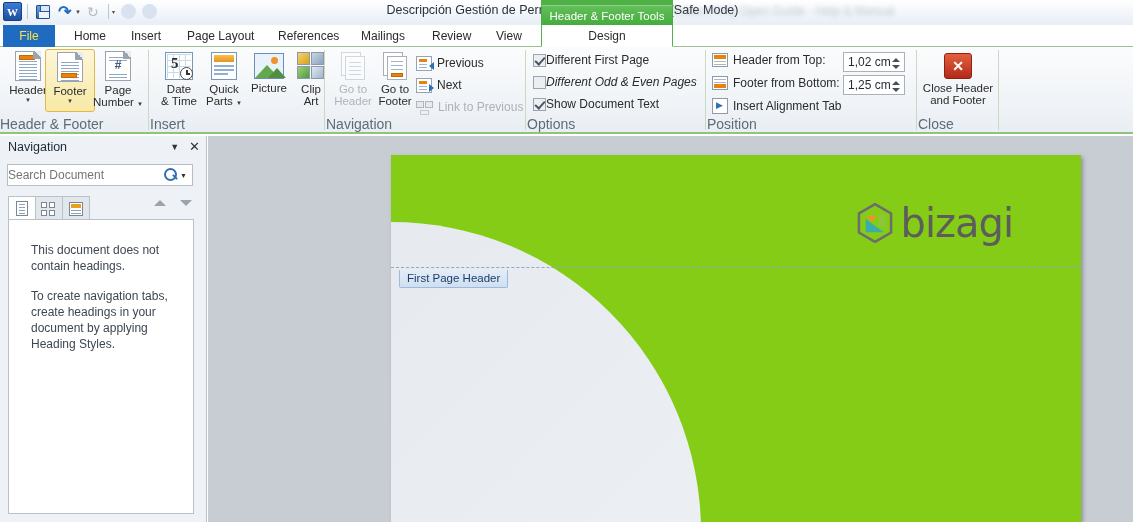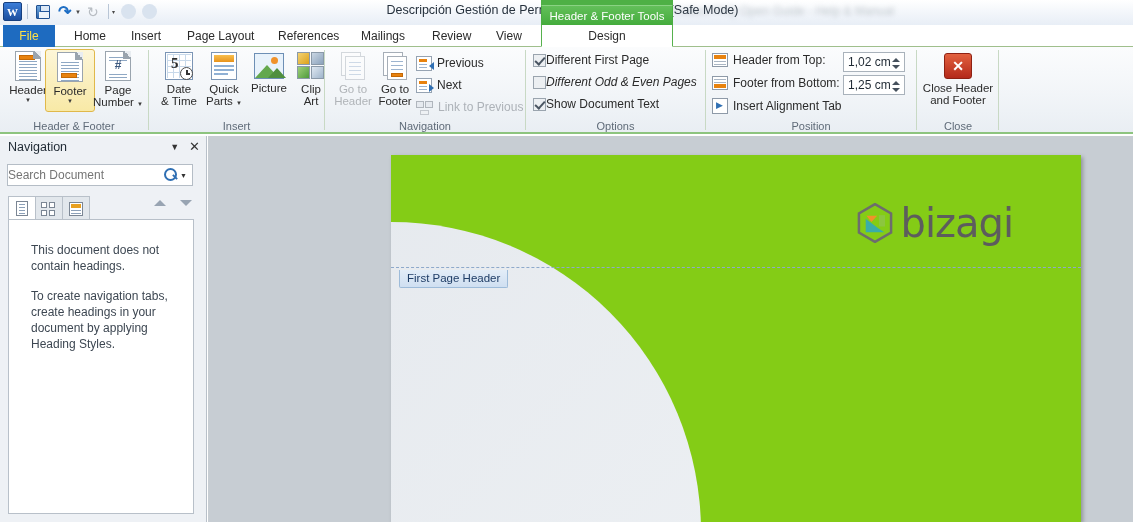--- a/index.html
+++ b/index.html
@@ -77,22 +77,22 @@
   }
 
   
   .ribbon {
     position: absolute; top: 47px; left: 0; width: 1133px; height: 87px;
     background: linear-gradient(to bottom,#fbfcfd 0%, #f2f5f8 55%, #e9eef3 100%);
     border-bottom: 2px solid #8dc47f;
   }
   .grp { position: absolute; top: 0; height: 87px; }
   .grp-title {
-    position: absolute; bottom: 2px; left: 0; width: 100%; text-align: center;
-    font-size: 11px; color: #5f6b78;
+    position: absolute; bottom: 2px; left: 0; width: 100%; text-align: left;
+    font-size: 14px; color: #5f6b78;
   }
   .grp-div { position: absolute; top: 3px; width: 1px; height: 80px; background: #c8d9c4; }
 
   .btn-big {
     position: absolute; width: 50px; top: 2px; height: 63px;
     display: flex; flex-direction: column; align-items: center; cursor: default;
   }
   .btn-big .lbl { font-size: 11.5px; color: #2b2b2b; text-align: center; line-height: 12px; margin-top: 3px; }
   .btn-big .lbl.dim { color: #b0b4b8; }
   .btn-big .caret { font-size: 6px; color: #3a3a3a; line-height: 6px; margin-top: 1px; }

